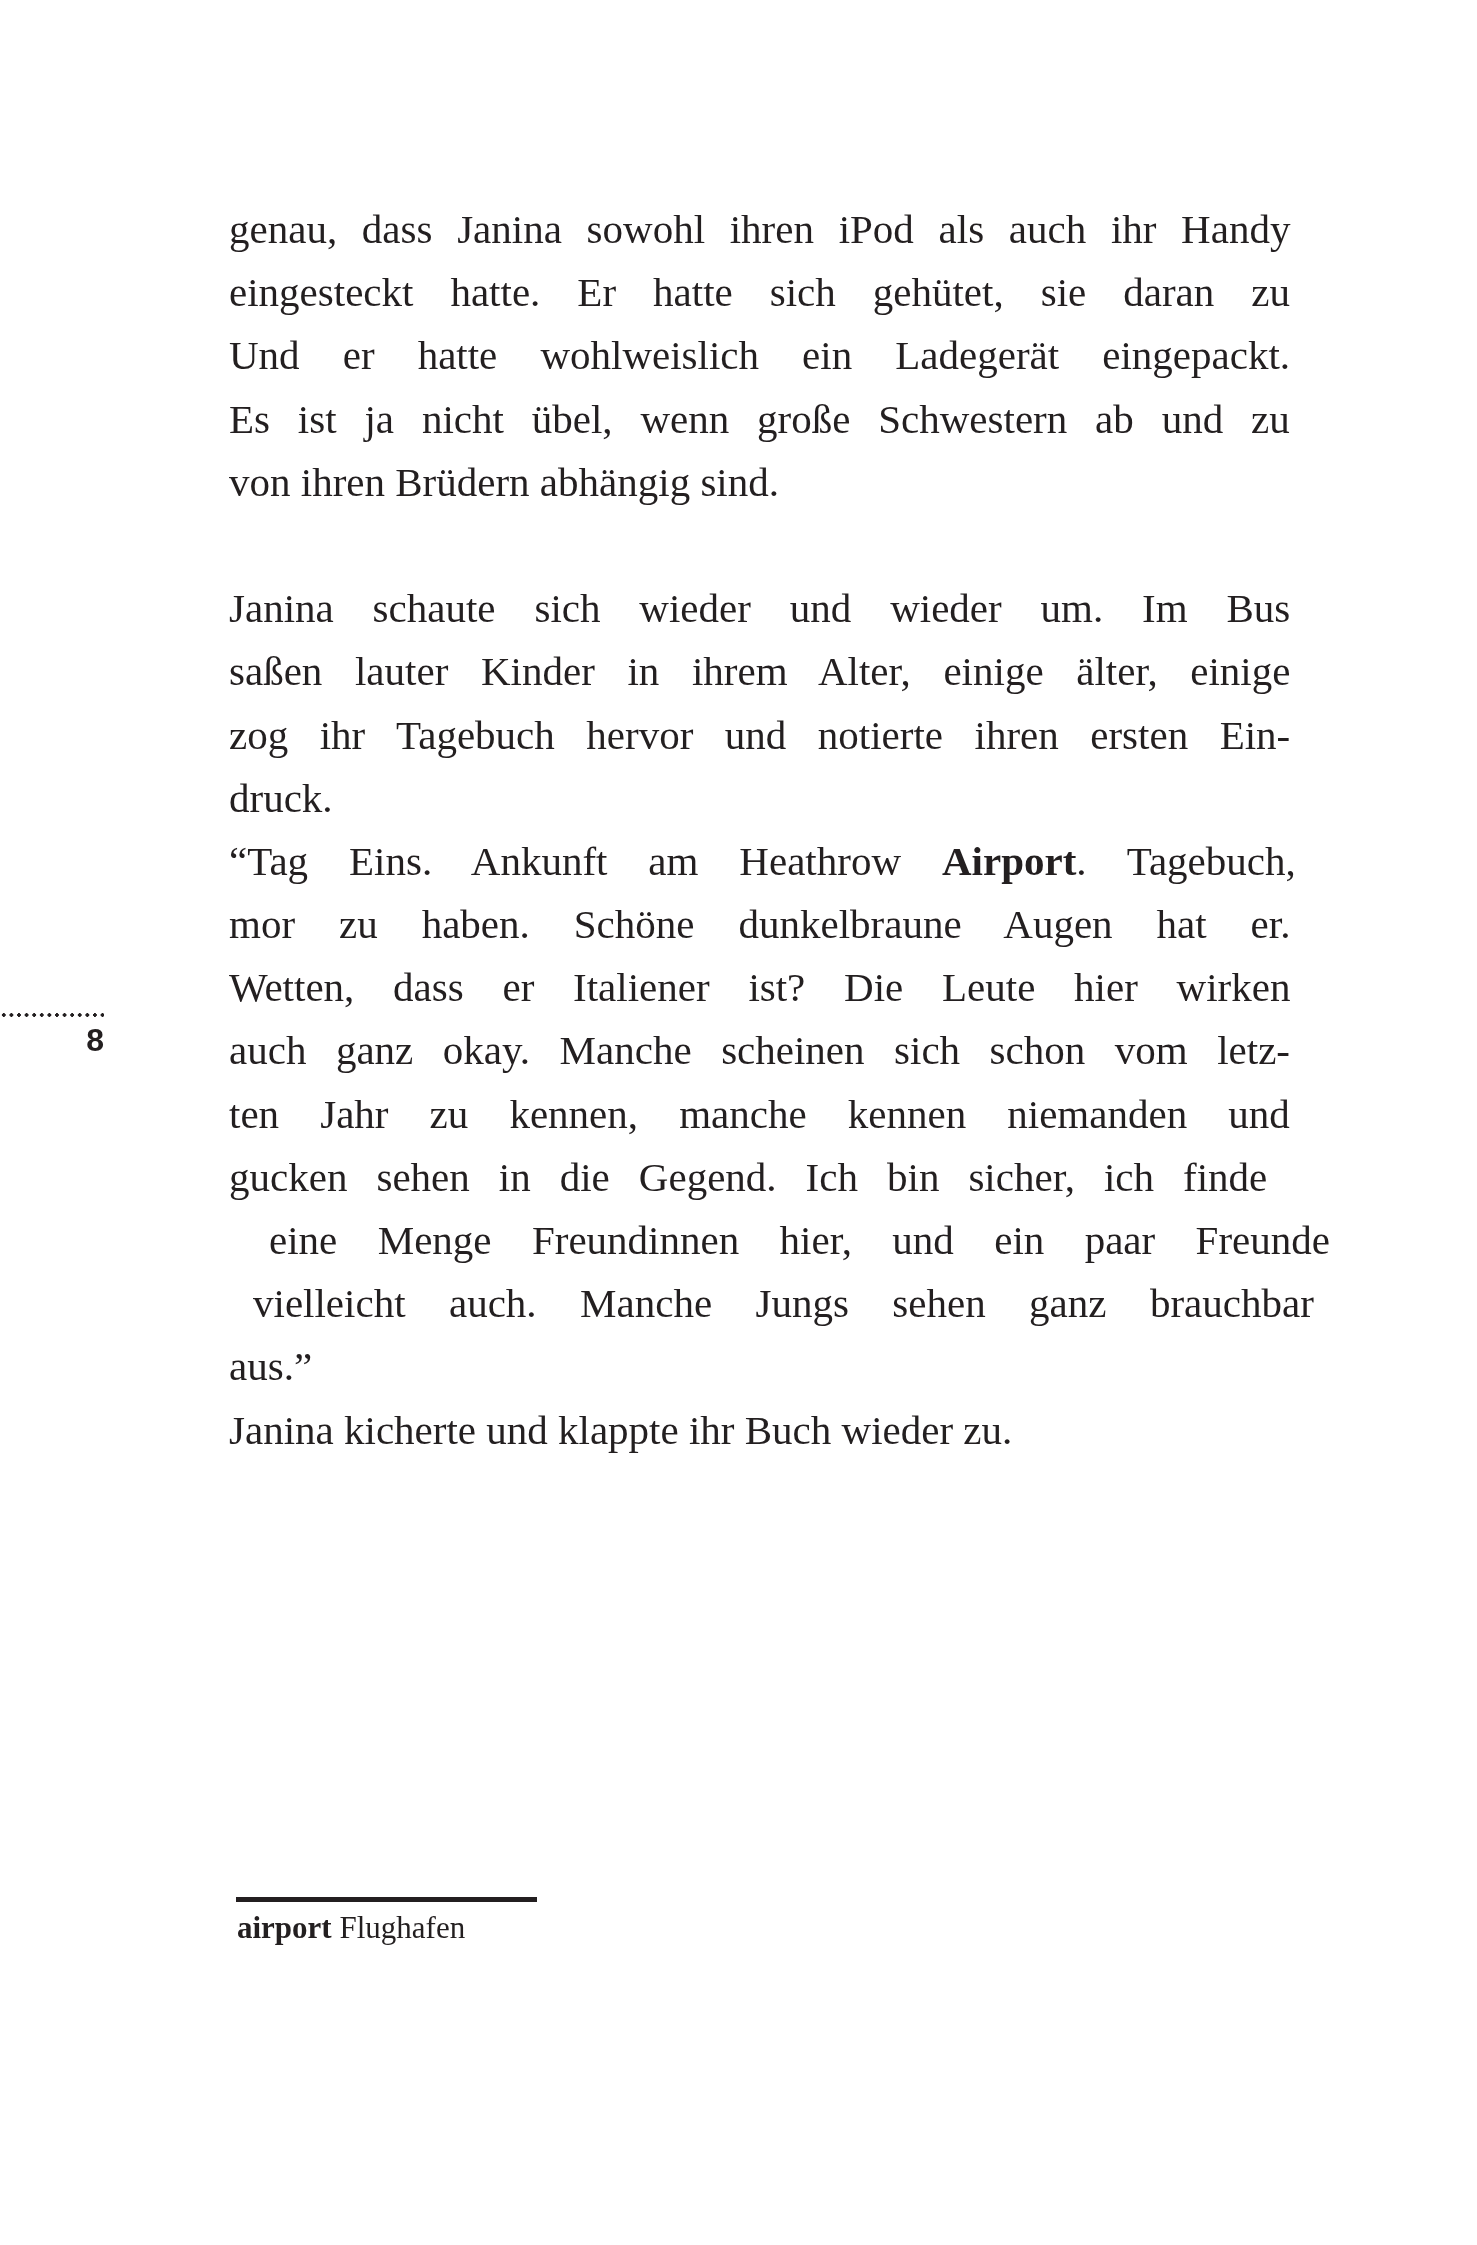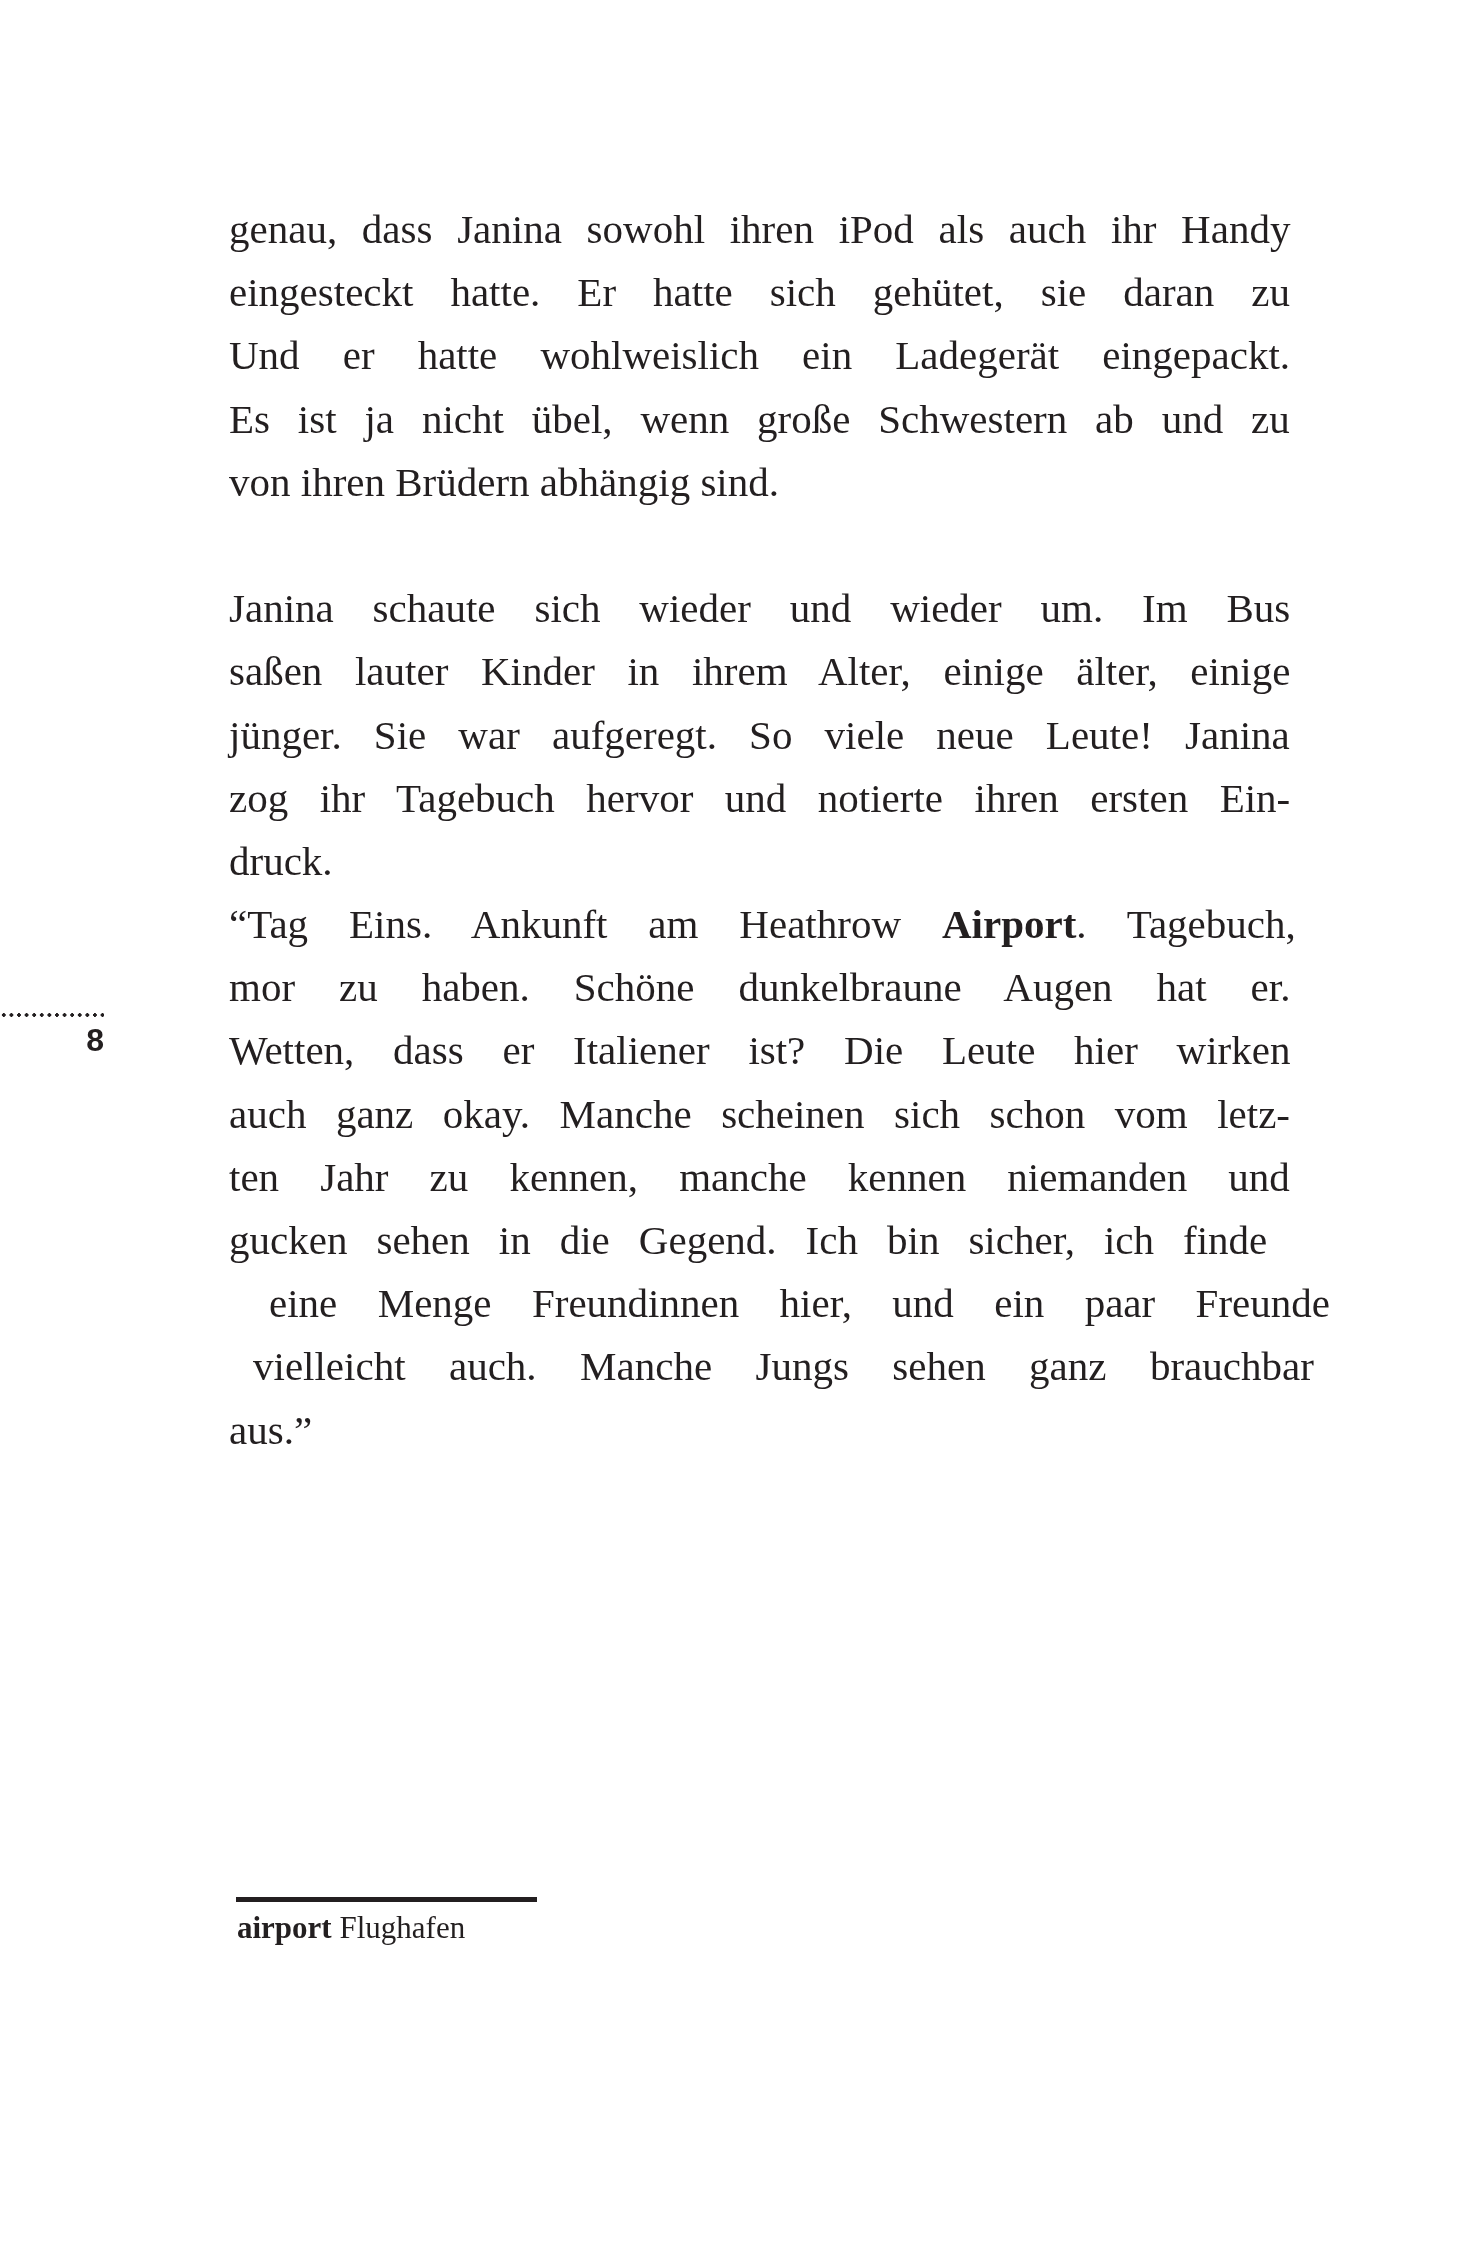--- a/index.html
+++ b/index.html
@@ -89,31 +89,31 @@
     <span class="line" style="display: block; width: auto; word-spacing: 14.4444px; text-align-last: left;">genau, dass Janina sowohl ihren iPod als auch ihr Handy</span>
     <span class="line" style="display: block; width: auto; word-spacing: 26.75px; text-align-last: left;">eingesteckt hatte. Er hatte sich gehütet, sie daran zu</span>
     <span class="line" style="display: block; width: auto; word-spacing: 32.8333px; text-align-last: left;">Und er hatte wohlweislich ein Ladegerät eingepackt.</span>
     <span class="line" style="display: block; width: auto; word-spacing: 17.6px; text-align-last: left;">Es ist ja nicht übel, wenn große Schwestern ab und zu</span>
     <span class="line last" style="display: block; width: auto;">von ihren Brüdern abhängig sind.</span>
   </div>
   <div class="gap"></div>
   <div>
     <span class="line" style="display: block; width: auto; word-spacing: 28.625px; text-align-last: left;">Janina schaute sich wieder und wieder um. Im Bus</span>
     <span class="line" style="display: block; width: auto; word-spacing: 22.375px; text-align-last: left;">saßen lauter Kinder in ihrem Alter, einige älter, einige</span>
-    <span class="line" style="display: block; width: auto; word-spacing: 21.875px; text-align-last: left;">jünger. Sie war aufgeregt. So viele neue Leute! Janina</span>
     <span class="line" style="display: block; width: auto; word-spacing: 21.25px; text-align-last: left;">zog ihr Tagebuch hervor und notierte ihren ersten Ein-</span>
     <span class="line last" style="display: block; width: auto;">druck.</span>
   </div>
   <div>
     <span class="line" style="display: block; width: auto; word-spacing: 30.6667px; text-align-last: left;"><span>“Tag Eins. Ankunft am Heathrow </span><span class="bold">Airport</span><span>. Tagebuch,</span></span>
     <span class="line" style="display: block; width: auto; word-spacing: 33.7143px; text-align-last: left;">mor zu haben. Schöne dunkelbraune Augen hat er.</span>
     <span class="line" style="display: block; width: auto; word-spacing: 28.5px; text-align-last: left;">Wetten, dass er Italiener ist? Die Leute hier wirken</span>
     <span class="line" style="display: block; width: auto; word-spacing: 19.25px; text-align-last: left;">auch ganz okay. Manche scheinen sich schon vom letz-</span>
     <span class="line" style="display: block; width: auto; word-spacing: 30.8571px; text-align-last: left;">ten Jahr zu kennen, manche kennen niemanden und</span>
     <span class="line" style="display: block; width: auto; word-spacing: 18.7778px; text-align-last: left;">gucken sehen in die Gegend. Ich bin sicher, ich finde</span>
     <span class="line" style="display: block; width: auto; word-spacing: 30.1429px; text-align-last: left; margin-left: 40px;">eine Menge Freundinnen hier, und ein paar Freunde</span>
     <span class="line" style="display: block; width: auto; word-spacing: 33.1667px; text-align-last: left; margin-left: 24px;">vielleicht auch. Manche Jungs sehen ganz brauchbar</span>
     <span class="line last" style="display: block; width: auto;">aus.”</span>
+    <span class="line last" style="display: block; width: auto;">Janina kicherte und klappte ihr Buch wieder zu.</span>
   </div>
 </div>
 
 <div class="footnote-rule"></div>
 <div class="footnote"><span class="bold">airport</span> <span>Flughafen</span></div>
 
 </body></html>

